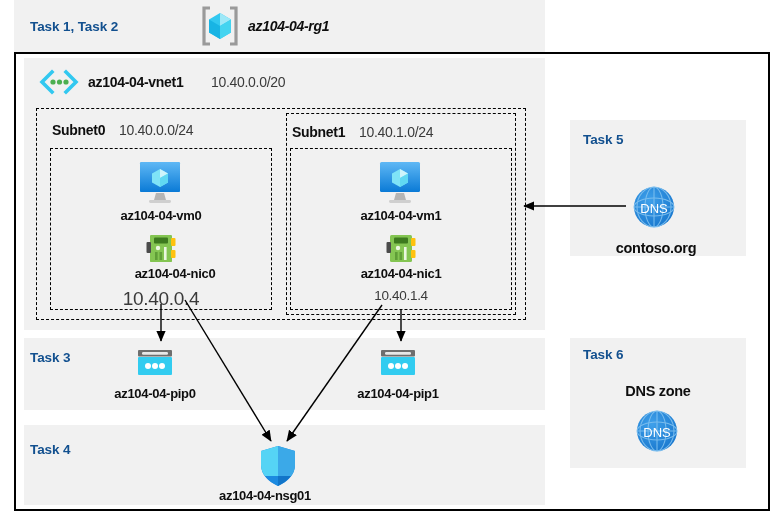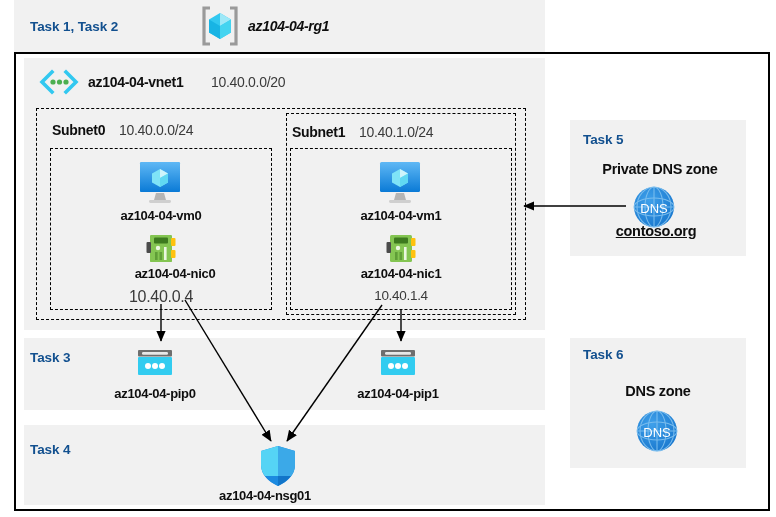--- a/index.html
+++ b/index.html
@@ -102,21 +102,21 @@
       <rect x="26" y="5" width="4.5" height="8" rx="1" fill="#ffc20e"></rect>
       <rect x="26" y="17" width="4.5" height="8" rx="1" fill="#ffc20e"></rect>
       <rect x="9" y="4.5" width="14" height="6" rx="1" fill="#3d7a1f"></rect>
       <circle cx="13" cy="15" r="2.2" fill="#eaf7e0"></circle>
       <rect x="10" y="19" width="2.6" height="8" fill="#5f9e37"></rect>
       <rect x="14.5" y="19" width="2.6" height="8" fill="#5f9e37"></rect>
       <rect x="19" y="14" width="2.6" height="13" fill="#eaf7e0"></rect>
     </svg>
   </div>
   <div class="res-name centered" style="left:175px;top:266px;">az104-04-nic0</div>
-  <div class="res-sub centered" style="left:161px;top:288px;font-size:16px;">10.40.0.4</div>
+  <div class="res-sub centered" style="left:161px;top:288px;font-size:19px;">10.40.0.4</div>
 
   <div class="dashbox" style="left:286px;top:113px;width:230px;height:202px;"></div>
   <div class="res-name" style="left:292px;top:124px;font-size:14px;">Subnet1</div>
   <div class="res-sub" style="left:359px;top:124px;font-size:14px;">10.40.1.0/24</div>
 
   <div class="dashbox" style="left:290px;top:148px;width:222px;height:162px;"></div>
 
   <div class="ico" style="left:374px;top:161px;">
     <svg width="52" height="44" viewBox="0 0 52 44">
       <linearGradient id="vmg1" x1="0" y1="0" x2="0" y2="1">
@@ -185,40 +185,39 @@
       <path d="M20 2 L3 7 L3 21 C3 25.4 4.6 29 7 32 L20 32 Z" fill="#55d4f5"></path>
       <path d="M20 2 L37 7 L37 21 C37 25.4 35.4 29 33 32 L20 32 Z" fill="#3ba9e8"></path>
       <path d="M20 32 L7 32 C10.3 36 15.2 39.7 20 42 Z" fill="#1c8ae0"></path>
       <path d="M20 32 L33 32 C29.7 36 24.8 39.7 20 42 Z" fill="#1175c9"></path>
     </svg>
   </div>
   <div class="res-name centered" style="left:265px;top:488px;">az104-04-nsg01</div>
 
   <div class="panel" style="left:570px;top:120px;width:176px;height:136px;"></div>
   <div class="task-label" style="left:583px;top:132px;">Task 5</div>
-  <div class="res-name centered" style="left:660px;top:161px;font-size:14.5px;">Private DNS zone</div>
 
   <div class="ico" style="left:631px;top:184px;">
     <svg width="46" height="46" viewBox="0 0 46 46">
       <radialGradient id="dnsg5" cx="0.38" cy="0.33" r="0.78">
         <stop offset="0" stop-color="#3fa0ea"></stop>
           <stop offset="1" stop-color="#1675cc"></stop>
       </radialGradient>
       <circle cx="23" cy="23" r="20" fill="url(#dnsg5)"></circle>
       <g fill="none" stroke="#7fc0ef" stroke-width="1.1" opacity="0.9">
         <ellipse cx="23" cy="23" rx="9" ry="20"></ellipse>
         <ellipse cx="23" cy="23" rx="17" ry="20"></ellipse>
         <ellipse cx="23" cy="23" rx="20" ry="9"></ellipse>
         <line x1="3" y1="23" x2="43" y2="23"></line>
         <line x1="23" y1="3" x2="23" y2="43"></line>
       </g>
       <text x="23" y="28.5" text-anchor="middle" fill="#ffffff" font-family="Liberation Sans, sans-serif" font-size="13">DNS</text>
     </svg>
   </div>
-  <div class="res-name centered" style="left:656px;top:223px;font-size:14.5px;text-decoration:underline;">contoso.org</div>
+  <div class="res-name centered" style="left:656px;top:240px;font-size:14.5px;">contoso.org</div>
 
   <div class="panel" style="left:570px;top:338px;width:176px;height:130px;"></div>
   <div class="task-label" style="left:583px;top:347px;">Task 6</div>
   <div class="res-name centered" style="left:658px;top:383px;font-size:14.5px;">DNS zone</div>
 
   <div class="ico" style="left:634px;top:408px;">
     <svg width="46" height="46" viewBox="0 0 46 46">
       <radialGradient id="dnsg6" cx="0.38" cy="0.33" r="0.78">
         <stop offset="0" stop-color="#3fa0ea"></stop>
           <stop offset="1" stop-color="#1675cc"></stop>

